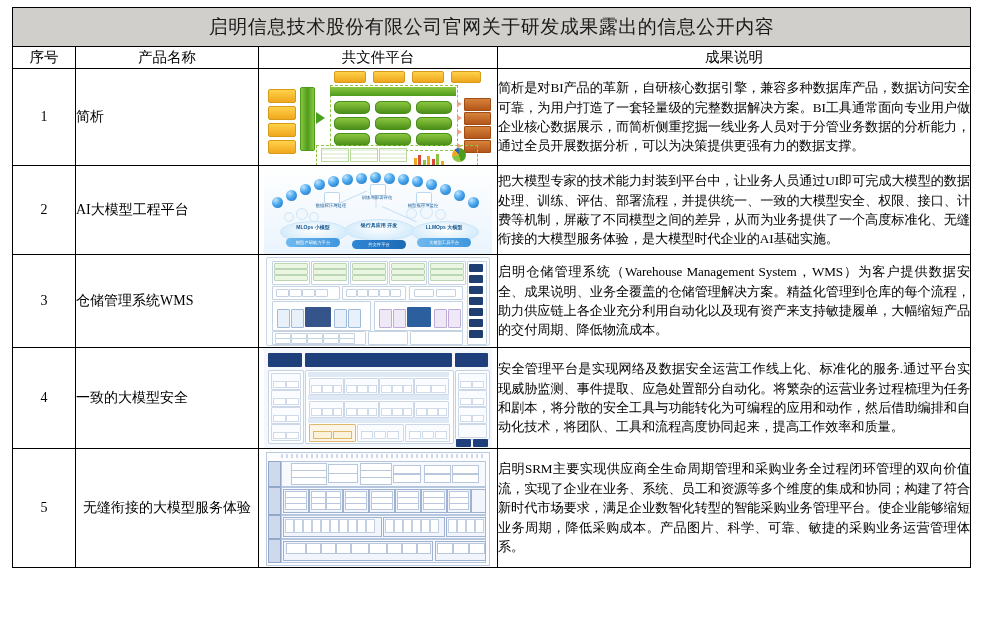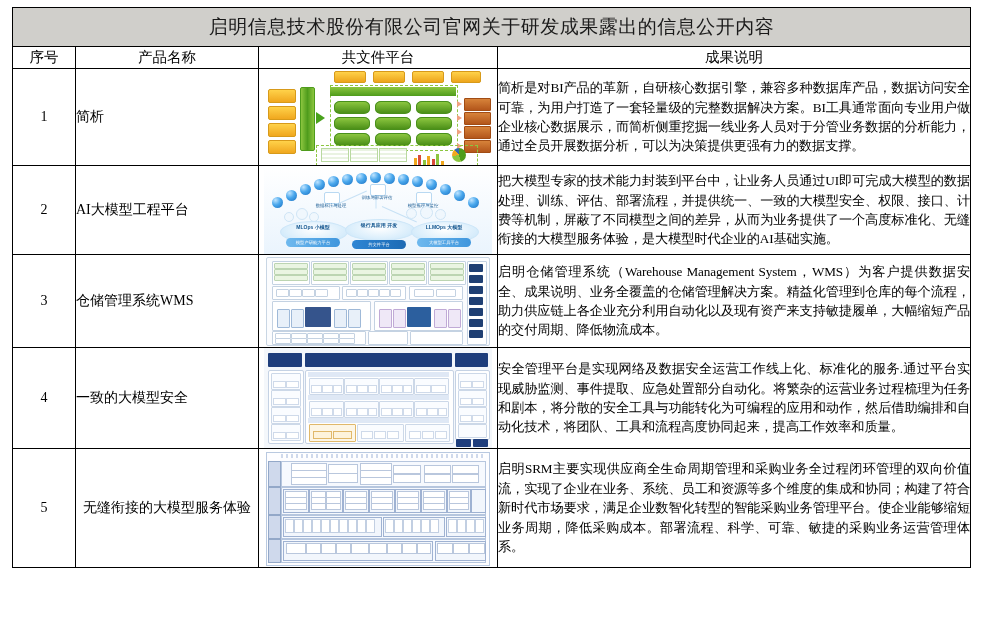--- a/index.html
+++ b/index.html
@@ -662,19 +662,19 @@
             <div class="f5-card" style="left:87px;  top:94px; width:16px; height:9px;"></div>
             <div class="f5-card" style="left:105px; top:94px; width:16px; height:9px;"></div>
             <div class="f5-card" style="left:123px; top:94px; width:13px; height:9px;"></div>
             <div class="f5-card" style="left:138px; top:94px; width:13px; height:9px;"></div>
             <div class="f5-card" style="left:153px; top:94px; width:12px; height:9px;"></div>
             <div class="f5-card" style="left:173px; top:94px; width:14px; height:9px;"></div>
             <div class="f5-card" style="left:189px; top:94px; width:14px; height:9px;"></div>
             <div class="f5-card" style="left:205px; top:94px; width:14px; height:9px;"></div>
           </div>
         </td>
-        <td class="cell-desc">启明SRM主要实现供应商全生命周期管理和采购业务全过程闭环管理的双向价值流，实现了企业在业务、系统、员工和资源等多个维度的集成和协同；构建了符合新时代市场要求，满足企业数智化转型的智能采购业务管理平台。使企业能够缩短业务周期，降低采购成本。部署流程、科学、可靠、敏捷的采购业务运营管理体系。</td>
+        <td class="cell-desc">启明SRM主要实现供应商全生命周期管理和采购业务全过程闭环管理的双向价值流，实现了企业在业务、系统、员工和资源等多个维度的集成和协同；构建了符合新时代市场要求，满足企业数智化转型的智能采购业务管理平台。使企业能够缩短业务周期，降低采购成本。产品图片、科学、可靠、敏捷的采购业务运营管理体系。</td>
       </tr>
 
     </tbody>
   </table>
 
 </div>
 
 </body></html>

